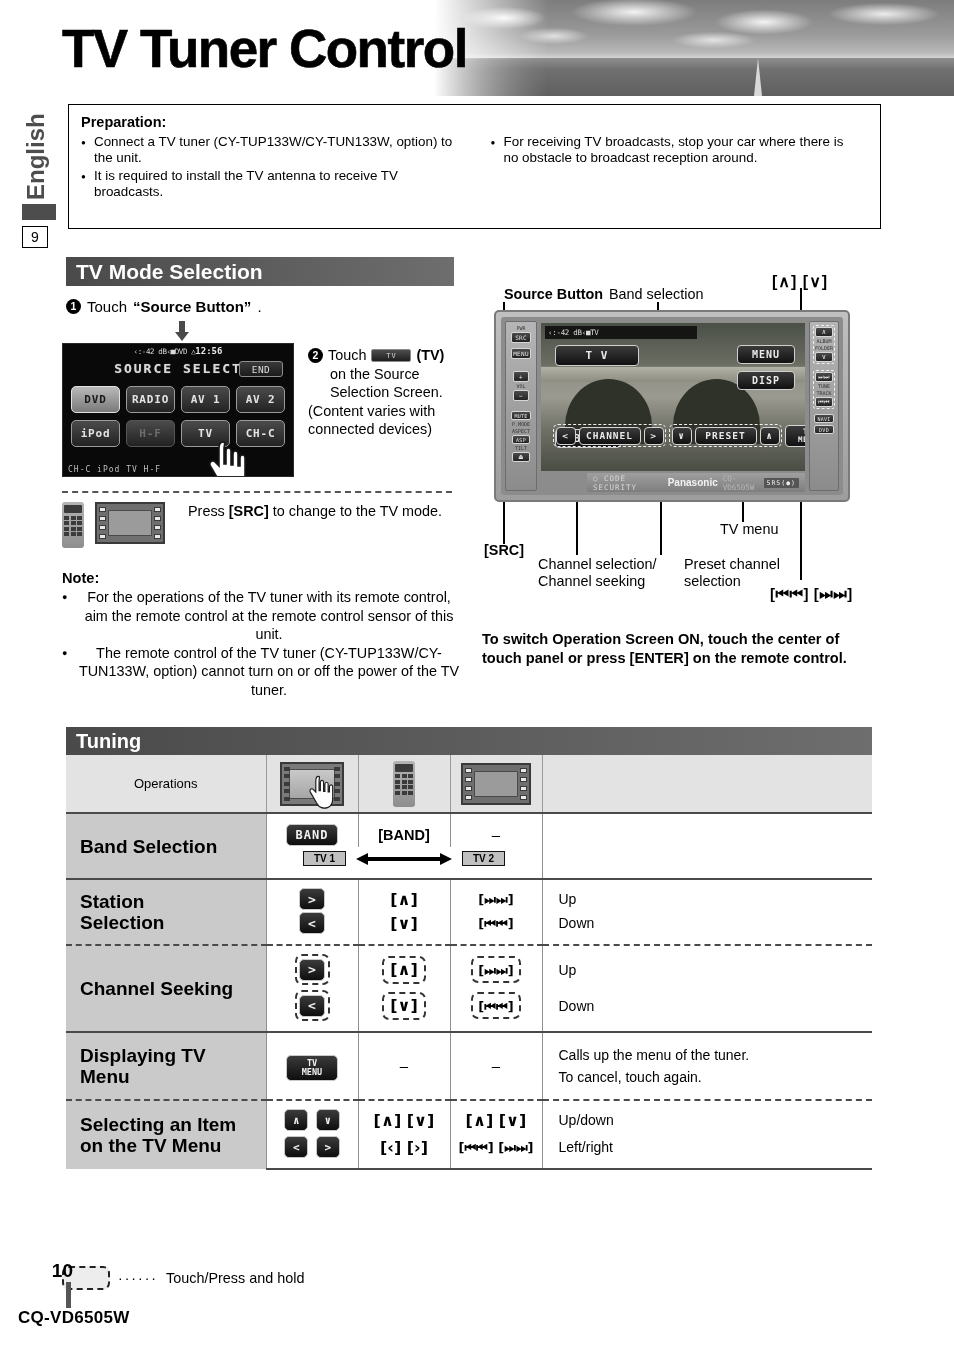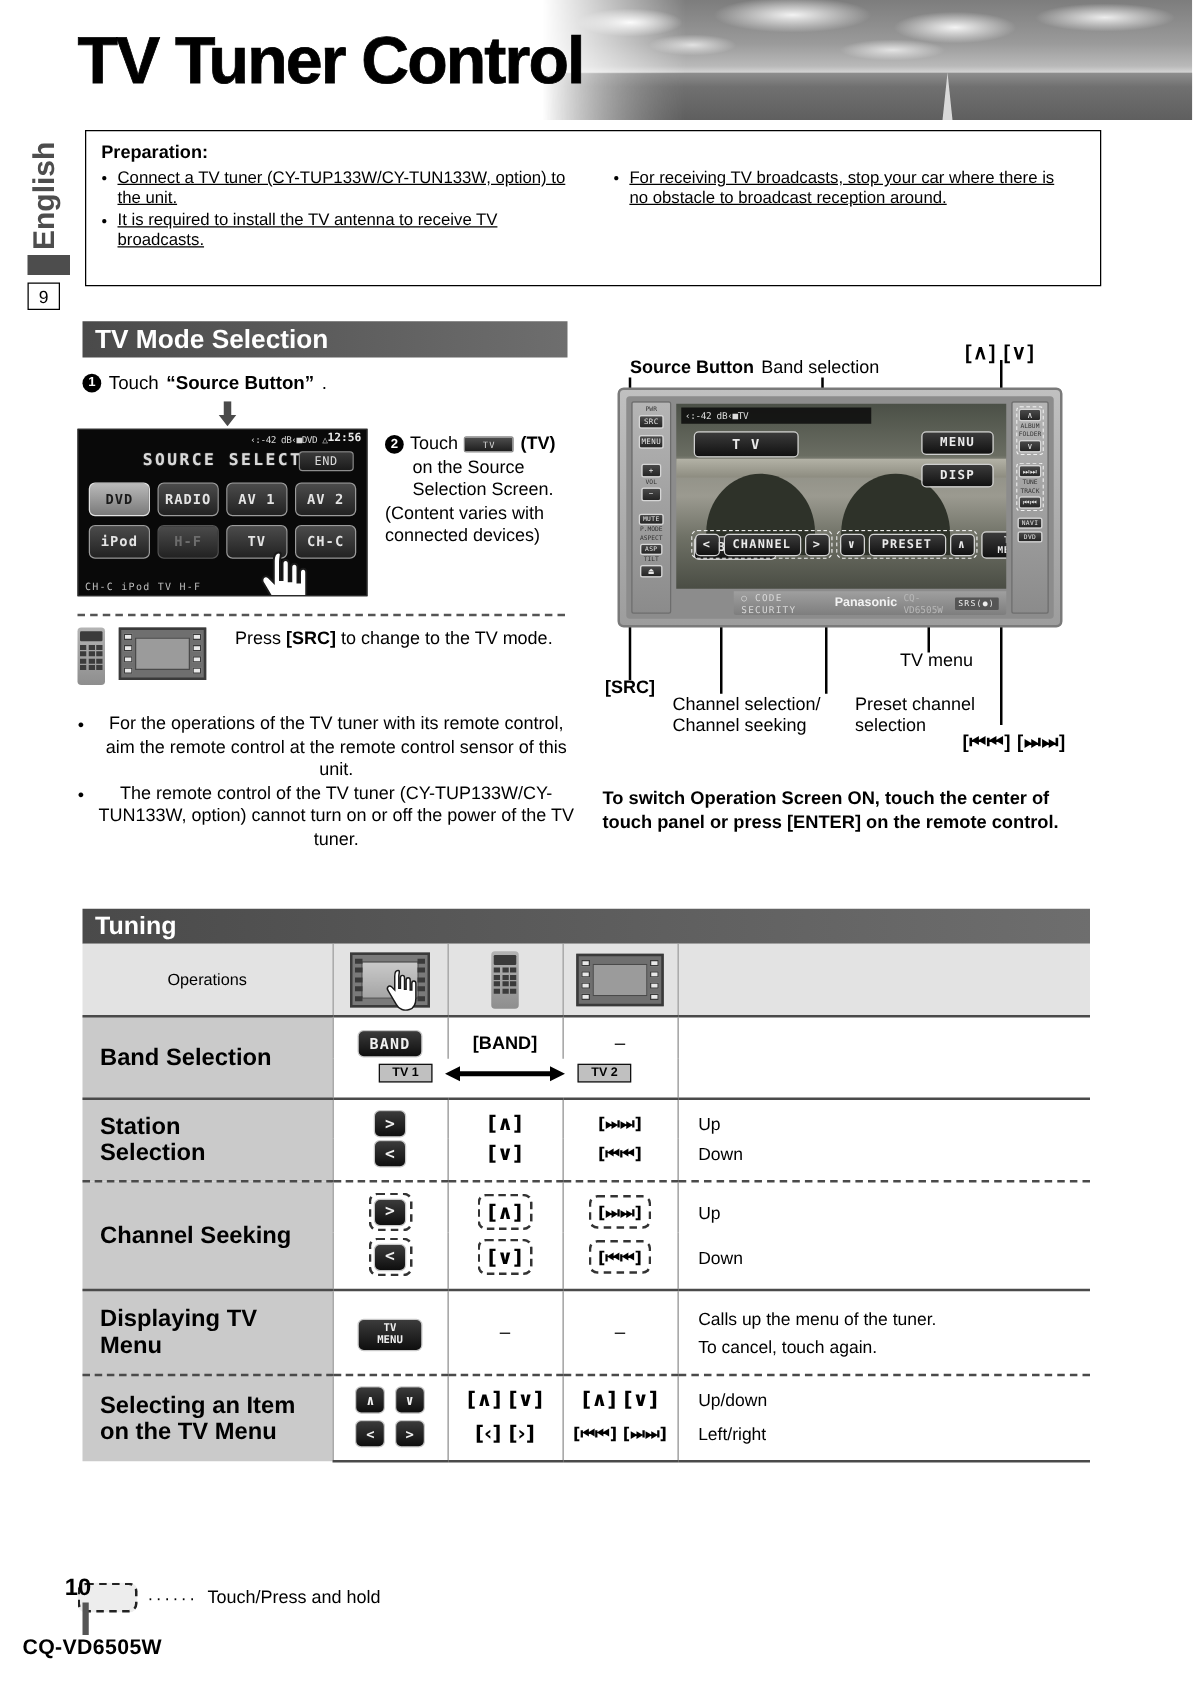--- a/index.html
+++ b/index.html
@@ -55,21 +55,21 @@
     width:26px; height:22px; border:1.5px solid #000; margin-top:6px;
     font-size:14px; text-align:center; line-height:20px; background:#fff;
   }
 
   
   #prep-box {
     position:absolute; left:68px; top:104px; width:813px; height:125px;
     border:1.6px solid #000; background:#fff; padding:9px 12px;
   }
   #prep-box h2 { margin:0 0 4px 0; font-size:14.5px; font-weight:bold; }
-  .prep-cols { display:flex;text-decoration:underline; }
+  .prep-cols { display:flex; }
   .prep-col { width:50%; padding-right:14px; }
   .prep-col.right { padding-left:16px; }
   ul.bl { list-style:none; margin:0; padding:0; }
   ul.bl li { position:relative; padding-left:13px; font-size:13.4px; line-height:16.4px; margin-bottom:1px; }
   ul.bl li:before { content:"\25CF"; position:absolute; left:0; top:0; font-size:8px; line-height:17px; }
 
   
   .sec-bar {
     position:absolute; color:#fff; font-weight:bold;
     background:linear-gradient(to right,#4a4a4a 0%, #5e5e5e 55%, #6e6e6e 100%);
@@ -87,21 +87,21 @@
   }
   #arrow-down { position:absolute; left:174px; top:321px; width:16px; height:20px; }
 
   
   #src-screen {
     position:absolute; left:62px; top:343px; width:232px; height:134px;
     background:#090909; border:1px solid #2a2a2a; overflow:hidden;
   }
   #src-screen .statusbar {
     position:absolute; left:0; top:0; right:0; height:14px;
-    display:flex; align-items:center; justify-content:flex-end;
+    display:flex; align-items:center; justify-content:center;
     padding:0 4px; font-family:"DejaVu Sans Mono", monospace;
   }
   #src-screen .stat-left { font-size:7.5px; color:#d7d7d7; letter-spacing:-.4px; }
   #src-screen .stat-clock { font-size:9px; color:#e8e8e8; font-weight:bold; letter-spacing:0px; }
   #src-title {
     position:absolute; left:0; right:0; top:17px; text-align:center;
     color:#d8d8d8; font-size:13px; letter-spacing:2px; font-weight:bold;
     font-family:"DejaVu Sans Mono", monospace;
     text-shadow:0 0 1px #888;
   }
@@ -424,20 +424,21 @@
       </div>
   </div>
   <div class="txt">
     <span>Press</span>
     <strong>[SRC]</strong>
     <span>to change to the TV mode.</span>
   </div>
 </div>
 
 <div id="note">
+  <h3>Note:</h3>
   <ul class="bl">
     <li>For the operations of the TV tuner with its remote control, aim the remote control at the remote control sensor of this unit.</li>
     <li>The remote control of the TV tuner (CY-TUP133W/CY-TUN133W, option) cannot turn on or off the power of the TV tuner.</li>
   </ul>
 </div>
 
 <div id="rt-src-label">Source Button</div>
 <div id="rt-band-label">Band selection</div>
 <div id="rt-updown">[∧] [∨]</div>
 <div id="rt-tvmenu-label">TV menu</div>

